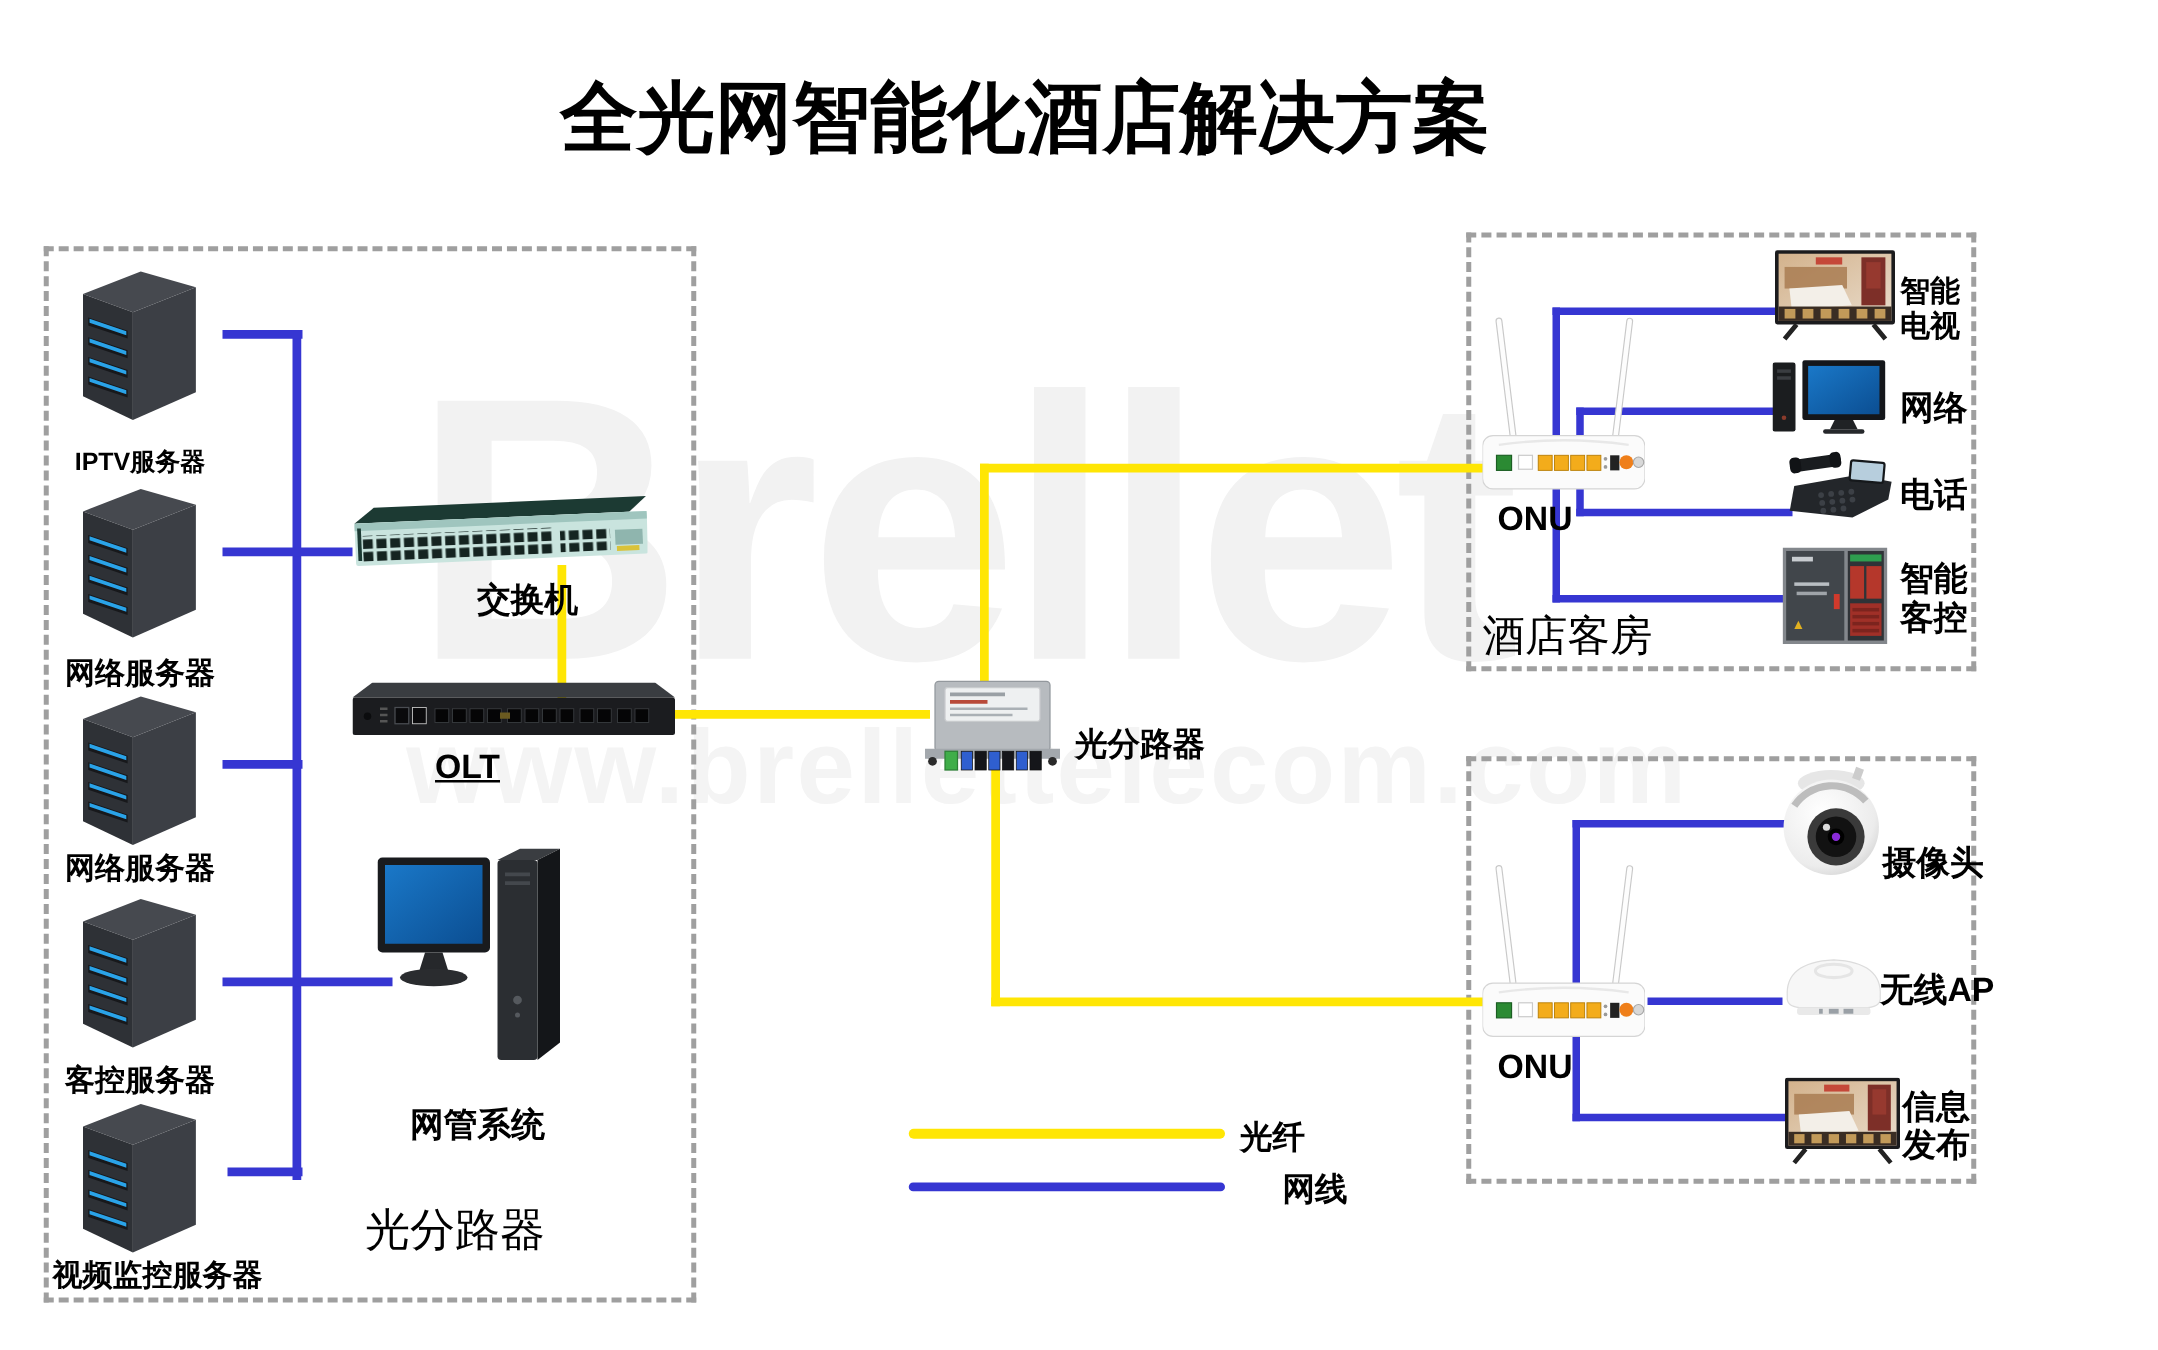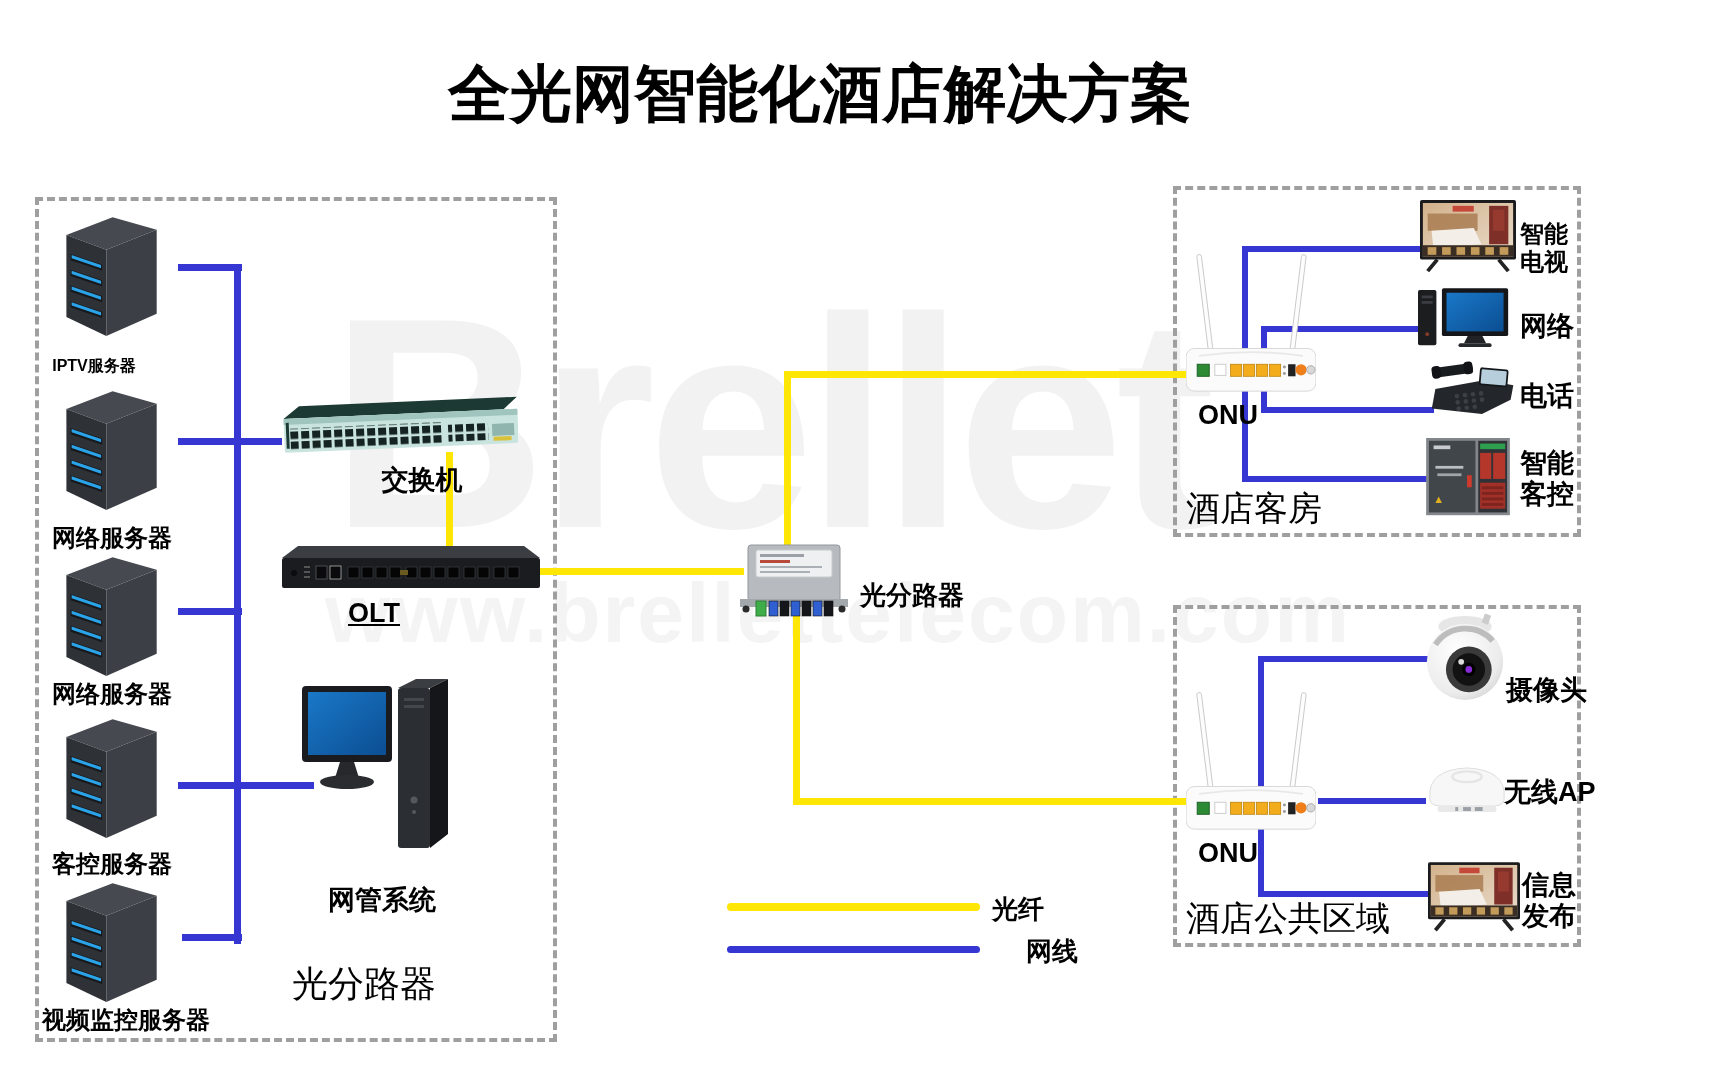--- a/index.html
+++ b/index.html
@@ -65,21 +65,21 @@
           <polygon points="13,41 41,50.5 41,53.5 13,44" fill="#2aa3e8"></polygon>
         <polygon points="12,55 42,65 42,71 12,61" fill="#17181b"></polygon>
           <polygon points="13,56 41,65.5 41,68.5 13,59" fill="#2aa3e8"></polygon>
         <polygon points="12,70 42,80 42,86 12,76" fill="#17181b"></polygon>
           <polygon points="13,71 41,80.5 41,83.5 13,74" fill="#2aa3e8"></polygon>
         <polygon points="12,85 42,95 42,101 12,91" fill="#17181b"></polygon>
           <polygon points="13,86 41,95.5 41,98.5 13,89" fill="#2aa3e8"></polygon>
       </g>
     </svg>
   </div>
-  <div class="abs lbl lbl-c" style="left:94px;top:356px;font-size:16px;">IPTV服务器</div>
+  <div class="abs lbl lbl-c" style="left:112px;top:356px;font-size:20px;">IPTV服务器</div>
 
   <div class="abs dev" style="left:58px;top:386px;">
     <svg width="105" height="126" viewBox="0 0 100 120">
       <polygon points="8,22 52,5 94,17 46,36" fill="#46494f"></polygon>
       <polygon points="8,22 46,36 46,118 8,100" fill="#2e3136"></polygon>
       <polygon points="46,36 94,17 94,97 46,118" fill="#3c3f45"></polygon>
       <g>
         <polygon points="12,40 42,50 42,56 12,46" fill="#17181b"></polygon>
           <polygon points="13,41 41,50.5 41,53.5 13,44" fill="#2aa3e8"></polygon>
         <polygon points="12,55 42,65 42,71 12,61" fill="#17181b"></polygon>
@@ -458,20 +458,19 @@
           <rect x="38" y="49" width="9" height="8"></rect>
         <rect x="53" y="49" width="9" height="8"></rect>
           <rect x="68" y="49" width="9" height="8"></rect>
           <rect x="83" y="49" width="9" height="8"></rect>
       </g>
       <path d="M18,62 L8,74 M82,62 L92,74" stroke="#232323" stroke-width="4"></path>
     </svg>
   </div>
   <div class="abs lbl lbl2" style="left:1522px;top:870px;font-size:27px;">信息发布</div>
 
-  <div class="abs lbl zone-lbl" style="left:1186px;top:896px;font-size:34px;">酒店公共区域</div>
 
   <div class="abs line fiber" style="left:727px;top:903px;width:253px;height:8px;border-radius:4px;"></div>
   <div class="abs lbl" style="left:992px;top:892px;font-size:26px;">光纤</div>
   <div class="abs line eth" style="left:727px;top:946px;width:253px;height:7px;border-radius:4px;"></div>
   <div class="abs lbl" style="left:1026px;top:934px;font-size:26px;">网线</div>
 
 </div>
 
 </body></html>

